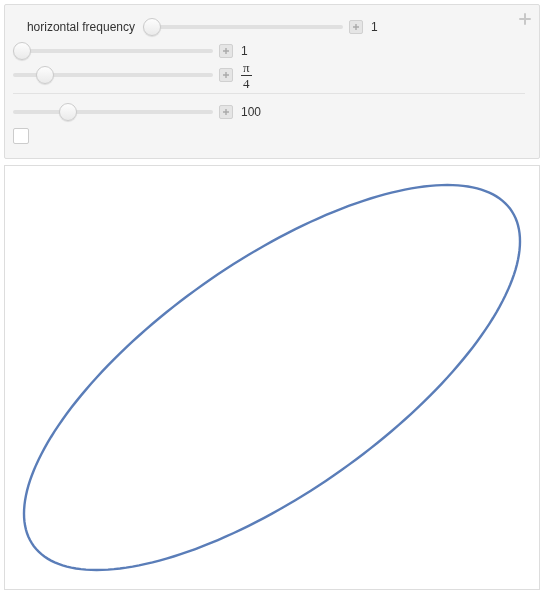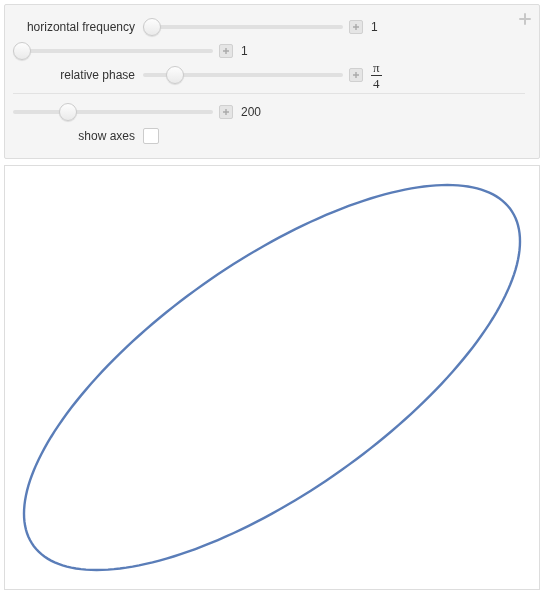--- a/index.html
+++ b/index.html
@@ -171,21 +171,20 @@
       </div>
       <div class="expand-btn">
         <svg width="8" height="8" viewBox="0 0 8 8">
             <path d="M4 1v6M1 4h6" stroke="#aaa" stroke-width="1.4"></path>
           </svg>
       </div>
       <div class="val-display">1</div>
     </div>
 
     <div class="ctrl-row">
-      <div class="ctrl-label">relative phase</div>
       <div class="slider-wrap">
         <input type="range" class="slider" min="0" max="628" value="79" style="">
       </div>
       <div class="expand-btn">
         <svg width="8" height="8" viewBox="0 0 8 8">
             <path d="M4 1v6M1 4h6" stroke="#aaa" stroke-width="1.4"></path>
           </svg>
       </div>
       <div class="val-display">
         <span class="frac">
@@ -199,25 +198,24 @@
 
     <div class="ctrl-row">
       <div class="slider-wrap">
         <input type="range" class="slider" min="0" max="400" value="100" style="">
       </div>
       <div class="expand-btn">
         <svg width="8" height="8" viewBox="0 0 8 8">
             <path d="M4 1v6M1 4h6" stroke="#aaa" stroke-width="1.4"></path>
           </svg>
       </div>
-      <div class="val-display">200</div>
-    </div>
-
-    <div class="ctrl-row">
-      <div class="ctrl-label">show axes</div>
+      <div class="val-display">100</div>
+    </div>
+
+    <div class="ctrl-row">
       <div class="checkbox"></div>
     </div>
 
   </div>
 
   <div class="plot-panel">
     <svg class="plot-svg" viewBox="0 0 528 417">
       <path id="curve-path" fill="none" stroke-width="2.4" d="M439.36 208.50 L444.78 202.45 L450.03 196.41 L455.09 190.38 L459.96 184.37 L464.64 178.39 L469.12 172.43 L473.39 166.51 L477.46 160.63 L481.32 154.79 L484.97 149.01 L488.40 143.29 L491.60 137.64 L494.58 132.05 L497.34 126.54 L499.86 121.11 L502.15 115.76 L504.21 110.51 L506.03 105.35 L507.61 100.30 L508.95 95.35 L510.04 90.52 L510.90 85.80 L511.51 81.20 L511.88 76.72 L512.00 72.38 L511.88 68.17 L511.51 64.10 L510.90 60.18 L510.04 56.40 L508.95 52.76 L507.61 49.29 L506.03 45.97 L504.21 42.81 L502.15 39.81 L499.86 36.98 L497.34 34.32 L494.58 31.83 L491.60 29.52 L488.40 27.38 L484.97 25.42 L481.32 23.64 L477.46 22.05 L473.39 20.64 L469.12 19.41 L464.64 18.37 L459.96 17.52 L455.09 16.85 L450.03 16.38 L444.78 16.09 L439.36 16.00 L433.77 16.09 L428.01 16.38 L422.08 16.85 L416.00 17.52 L409.77 18.37 L403.40 19.41 L396.89 20.64 L390.24 22.05 L383.47 23.64 L376.59 25.42 L369.59 27.38 L362.49 29.52 L355.29 31.83 L348.01 34.32 L340.64 36.98 L333.19 39.81 L325.68 42.81 L318.10 45.97 L310.47 49.29 L302.80 52.76 L295.08 56.40 L287.34 60.18 L279.57 64.10 L271.79 68.17 L264.00 72.38 L256.21 76.72 L248.43 81.20 L240.66 85.80 L232.92 90.52 L225.20 95.35 L217.53 100.30 L209.90 105.35 L202.32 110.51 L194.81 115.76 L187.36 121.11 L179.99 126.54 L172.71 132.05 L165.51 137.64 L158.41 143.29 L151.41 149.01 L144.53 154.79 L137.76 160.63 L131.11 166.51 L124.60 172.43 L118.23 178.39 L112.00 184.37 L105.92 190.38 L99.99 196.41 L94.23 202.45 L88.64 208.50 L83.22 214.55 L77.97 220.59 L72.91 226.62 L68.04 232.63 L63.36 238.61 L58.88 244.57 L54.61 250.49 L50.54 256.37 L46.68 262.21 L43.03 267.99 L39.60 273.71 L36.40 279.36 L33.42 284.95 L30.66 290.46 L28.14 295.89 L25.85 301.24 L23.79 306.49 L21.97 311.65 L20.39 316.70 L19.05 321.65 L17.96 326.48 L17.10 331.20 L16.49 335.80 L16.12 340.28 L16.00 344.62 L16.12 348.83 L16.49 352.90 L17.10 356.82 L17.96 360.60 L19.05 364.24 L20.39 367.71 L21.97 371.03 L23.79 374.19 L25.85 377.19 L28.14 380.02 L30.66 382.68 L33.42 385.17 L36.40 387.48 L39.60 389.62 L43.03 391.58 L46.68 393.36 L50.54 394.95 L54.61 396.36 L58.88 397.59 L63.36 398.63 L68.04 399.48 L72.91 400.15 L77.97 400.62 L83.22 400.91 L88.64 401.00 L94.23 400.91 L99.99 400.62 L105.92 400.15 L112.00 399.48 L118.23 398.63 L124.60 397.59 L131.11 396.36 L137.76 394.95 L144.53 393.36 L151.41 391.58 L158.41 389.62 L165.51 387.48 L172.71 385.17 L179.99 382.68 L187.36 380.02 L194.81 377.19 L202.32 374.19 L209.90 371.03 L217.53 367.71 L225.20 364.24 L232.92 360.60 L240.66 356.82 L248.43 352.90 L256.21 348.83 L264.00 344.62 L271.79 340.28 L279.57 335.80 L287.34 331.20 L295.08 326.48 L302.80 321.65 L310.47 316.70 L318.10 311.65 L325.68 306.49 L333.19 301.24 L340.64 295.89 L348.01 290.46 L355.29 284.95 L362.49 279.36 L369.59 273.71 L376.59 267.99 L383.47 262.21 L390.24 256.37 L396.89 250.49 L403.40 244.57 L409.77 238.61 L416.00 232.63 L422.08 226.62 L428.01 220.59 L433.77 214.55 L439.36 208.50 " stroke="#5a7db8"></path>
     </svg>
   </div>

